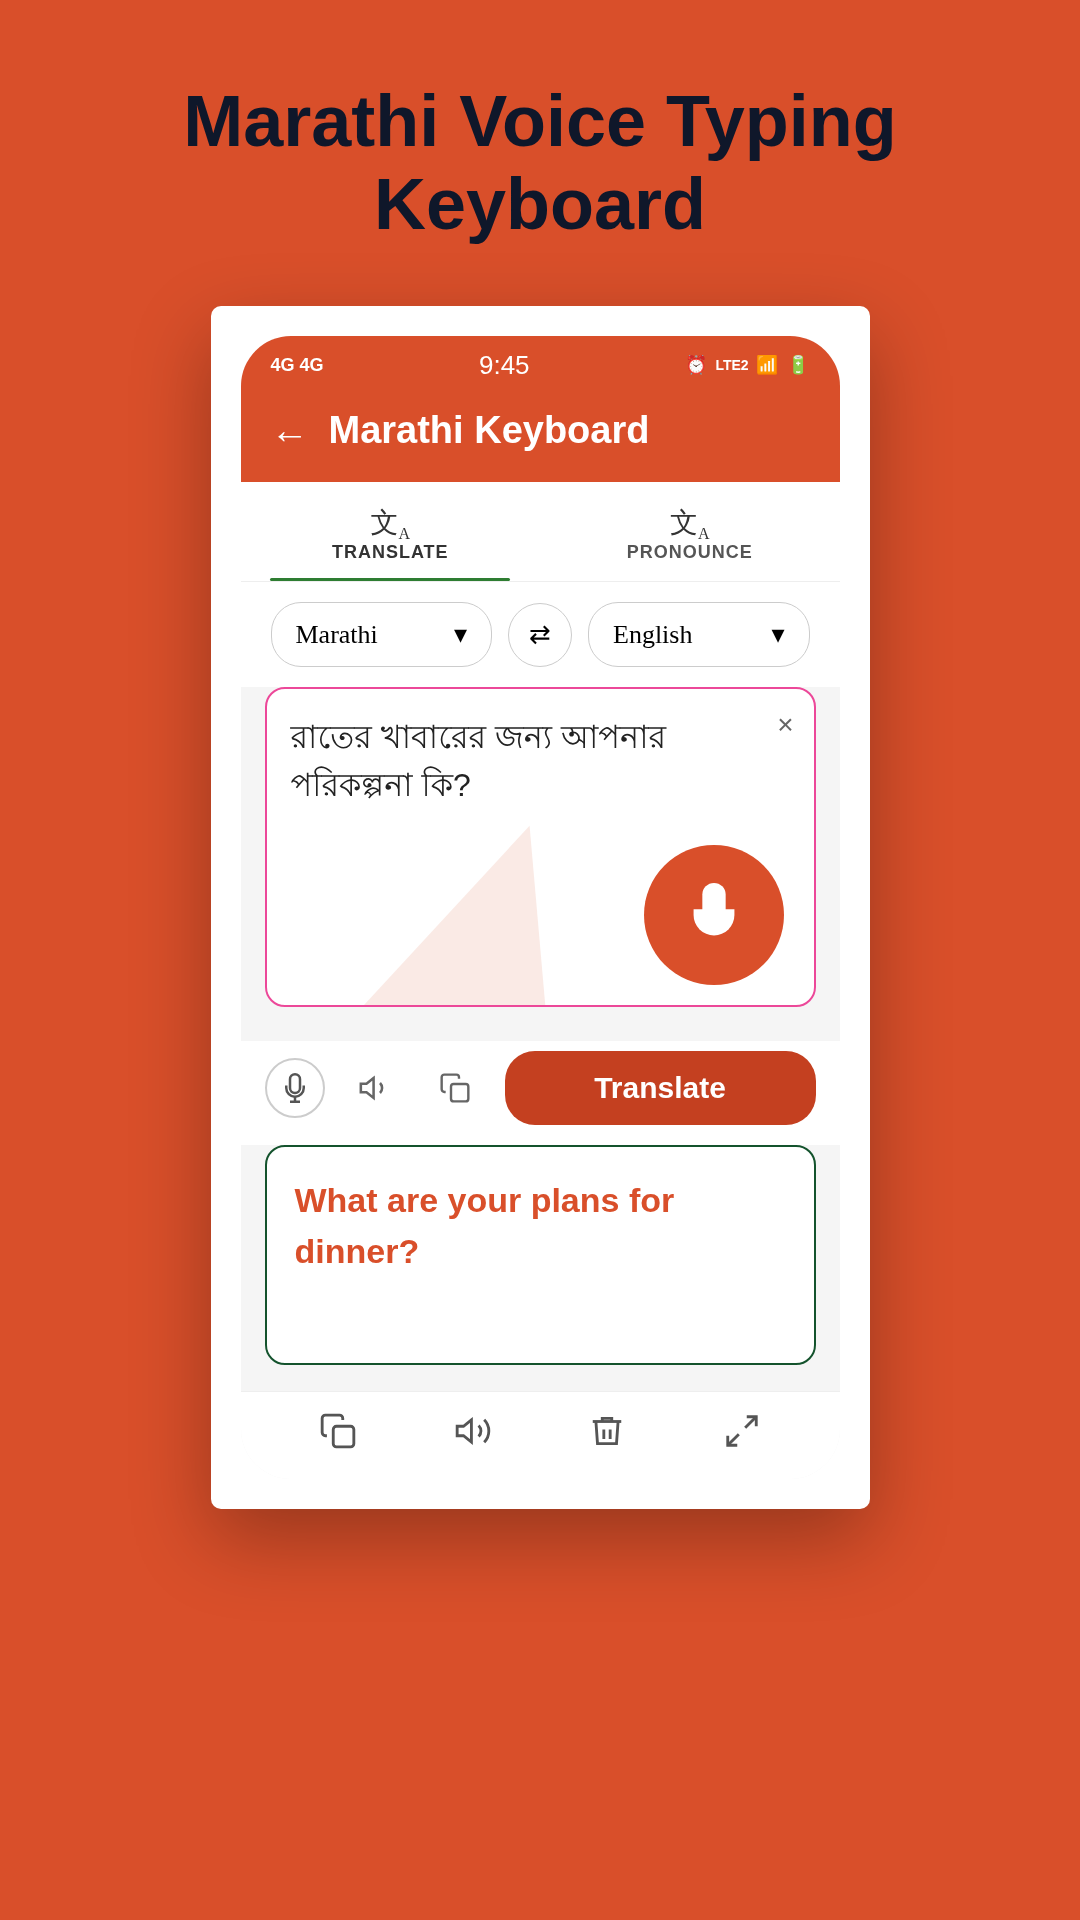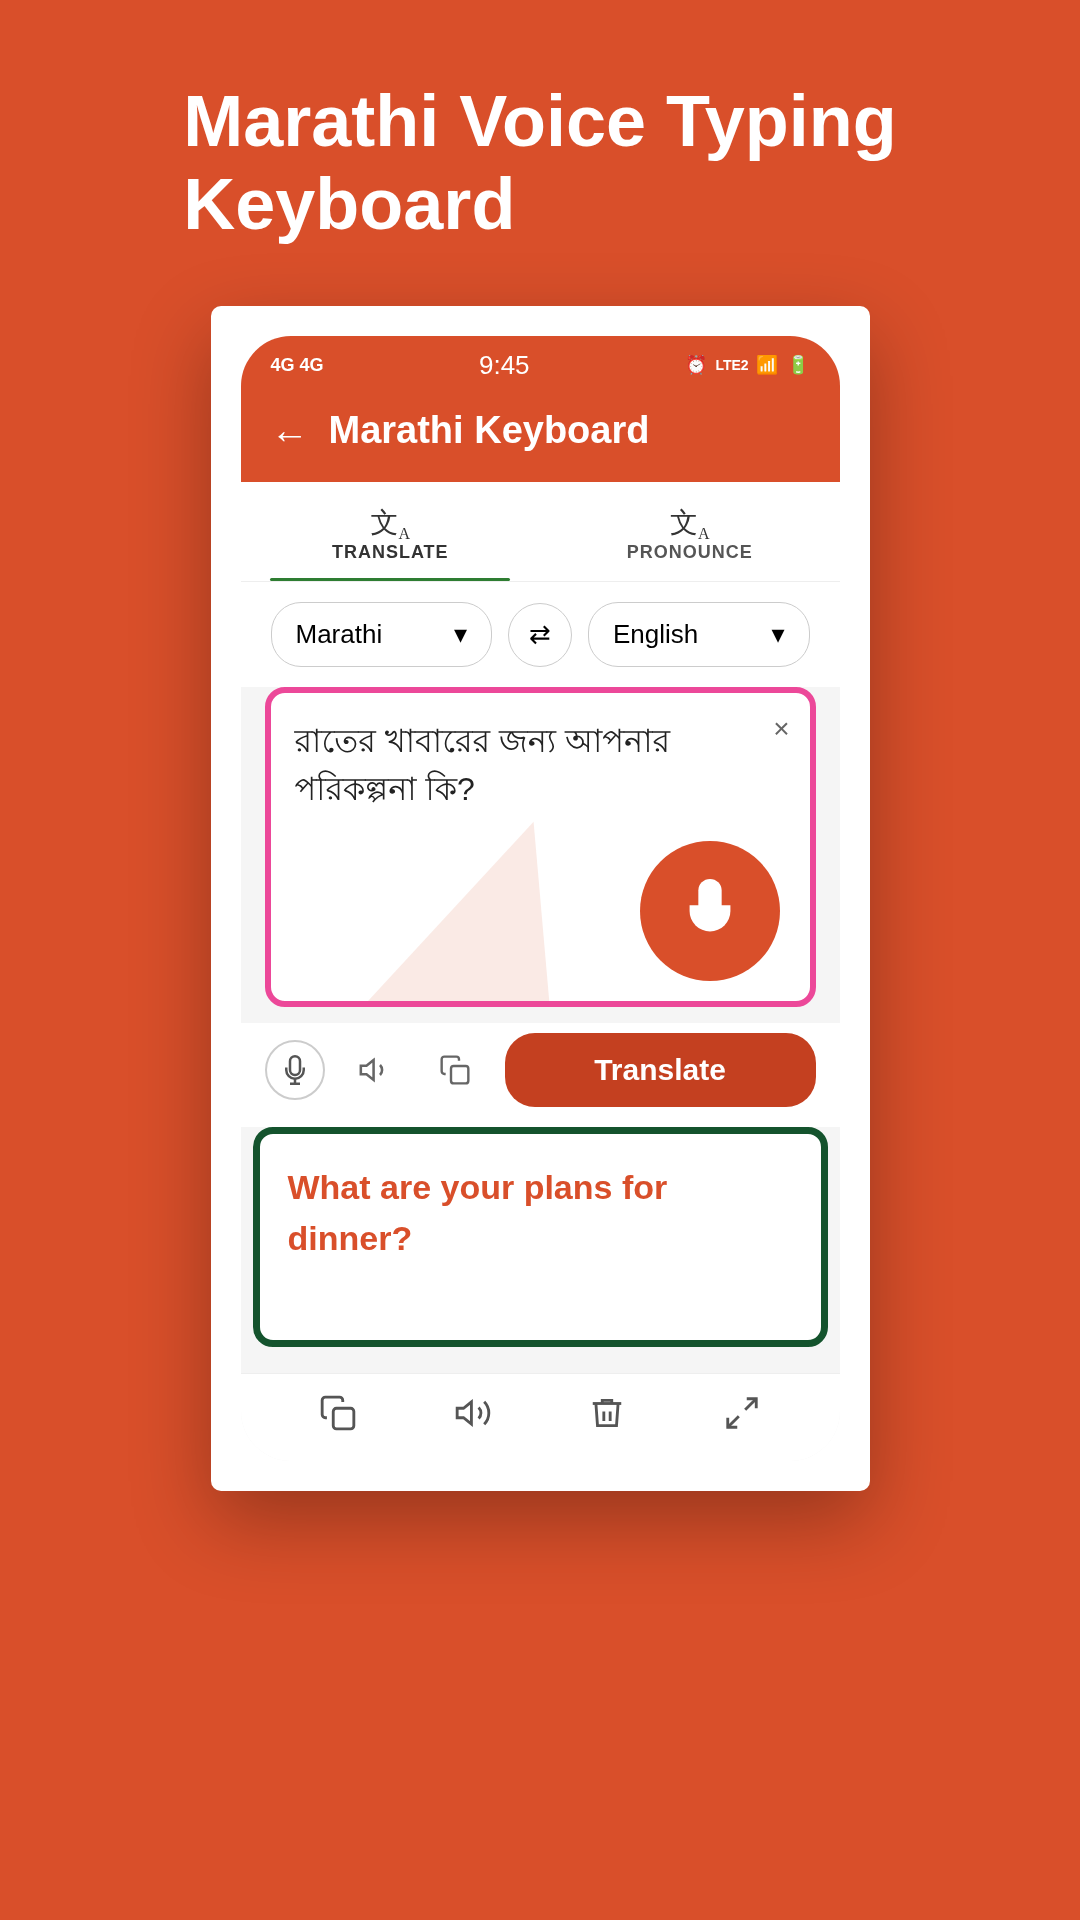--- a/index.html
+++ b/index.html
@@ -8,24 +8,24 @@
       height: 1920px;
       background-color: #D94F2A;
       font-family: 'Segoe UI', Arial, sans-serif;
       overflow: hidden;
       display: flex;
       flex-direction: column;
       align-items: center;
     }
 
     .page-title {
-      color: #ffffff;
+      color: #0f172a;
       font-size: 72px;
       font-weight: 800;
-      text-align: left;
+      text-align: center;
       margin-top: 80px;
       margin-bottom: 60px;
       line-height: 1.15;
       padding: 0 60px;
     }
 
     .phone-wrapper {
       width: 659px;
       background: white;
       border-radius: 10px;
@@ -122,41 +122,42 @@
       background: white;
       border: 1.5px solid #ccc;
       border-radius: 30px;
       padding: 16px 24px;
       display: flex;
       align-items: center;
       justify-content: space-between;
       font-size: 26px;
       font-weight: 500;
       cursor: pointer;
+      font-family: Liberation Serif, serif;
     }
     .swap-btn {
       background: white;
       border: 1.5px solid #ccc;
       border-radius: 50%;
       width: 64px;
       height: 64px;
       display: flex;
       align-items: center;
       justify-content: center;
       font-size: 26px;
       flex-shrink: 0;
       cursor: pointer;
     }
 
     
     .input-area {
       background: white;
-      margin: 0 24px 16px;
+      margin: 0 24px 34px;
       border-radius: 20px;
-      border: 6px solid #ec4899;
+      border: 2px solid #ec4899;
       padding: 24px 24px 8px;
       position: relative;
       min-height: 320px;
     }
     .input-text {
       font-size: 32px;
       line-height: 1.5;
       color: #222;
       font-family: 'Segoe UI', Arial, sans-serif;
       width: 80%;
@@ -229,23 +230,23 @@
       border-radius: 30px;
       padding: 20px;
       font-size: 30px;
       font-weight: 700;
       cursor: pointer;
     }
 
     
     .translation-output {
       background: white;
-      margin: 0 12px 16px;
+      margin: 0 24px 16px;
       border-radius: 20px;
-      border: 7px solid #14532d;
+      border: 2px solid #14532d;
       padding: 28px;
       min-height: 220px;
     }
     .translation-text {
       font-size: 34px;
       color: #D94F2A;
       font-weight: 600;
       line-height: 1.5;
     }
 

